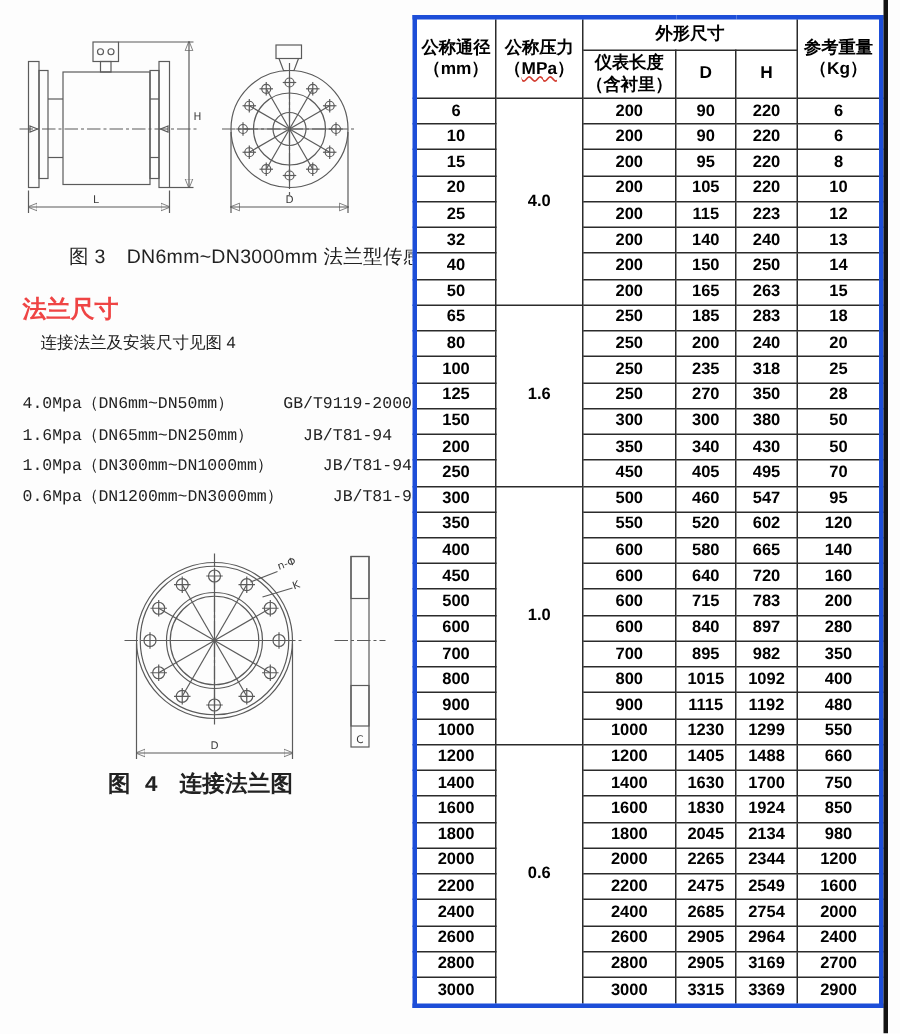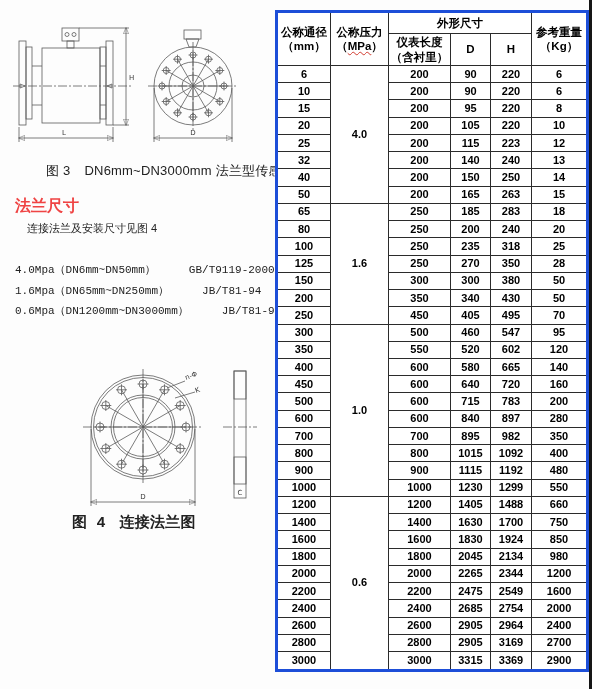--- a/index.html
+++ b/index.html
@@ -191,20 +191,23 @@
   <div id="info-line1" class="info-line">连接法兰及安装尺寸见图 4</div>
 
   <div id="standards">
     <div class="std-line">
       <span>4.0Mpa（DN6mm~DN50mm）</span><span class="std-code">GB/T9119-2000</span>
     </div>
     <div class="std-line">
       <span>1.6Mpa（DN65mm~DN250mm）</span><span class="std-code">JB/T81-94</span>
     </div>
     <div class="std-line">
+      <span>1.0Mpa（DN300mm~DN1000mm）</span><span class="std-code">JB/T81-94</span>
+    </div>
+    <div class="std-line">
       <span>0.6Mpa（DN1200mm~DN3000mm）</span><span class="std-code">JB/T81-94</span>
     </div>
   </div>
 
   <svg id="fig4-svg" class="fig-svg drawing" viewBox="0 0 235 152">
     <defs>
       <marker id="arr4" viewBox="0 0 10 10" refX="9" refY="5" markerWidth="8" markerHeight="8" orient="auto-start-reverse">
         <path d="M0,1 L10,5 L0,9 z" fill="#5b5b5b" stroke="none"></path>
       </marker>
       <pattern id="hatch" patternUnits="userSpaceOnUse" width="4" height="4" patternTransform="rotate(45)">

